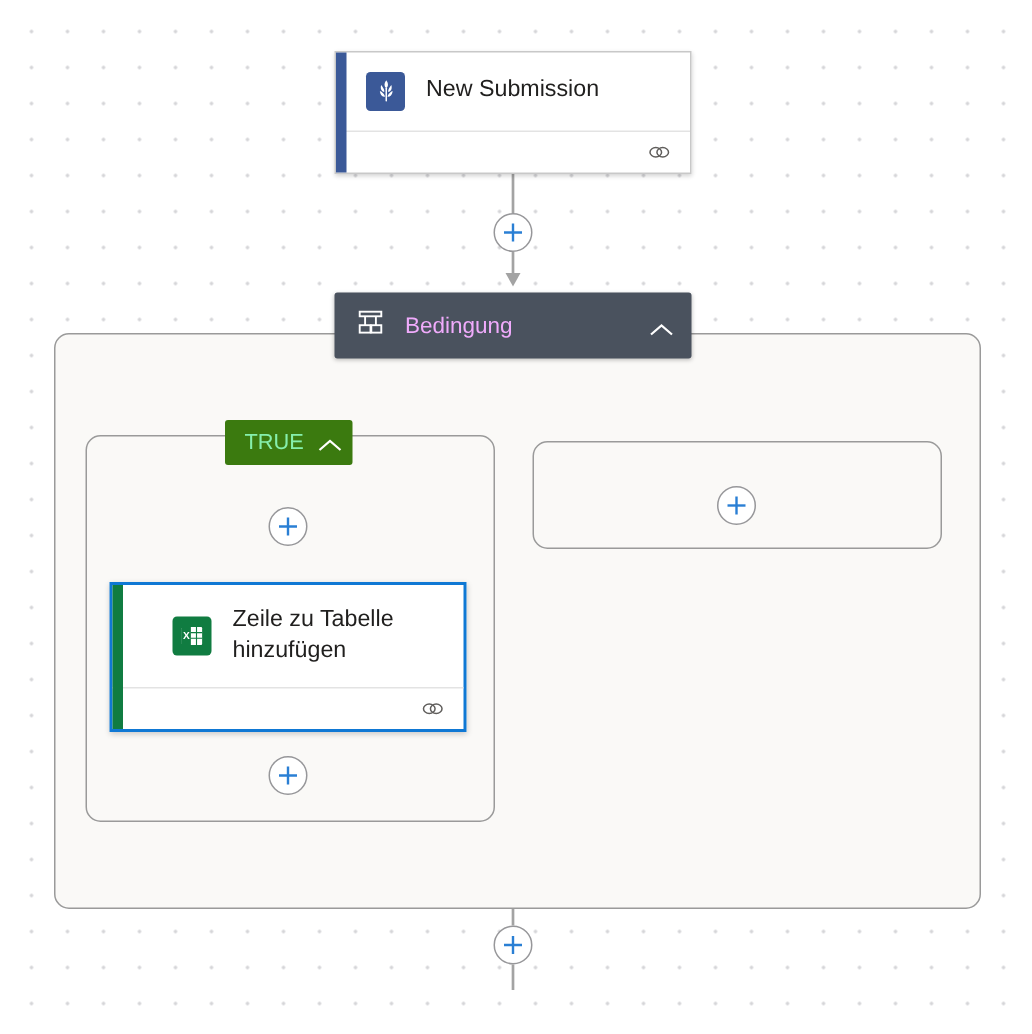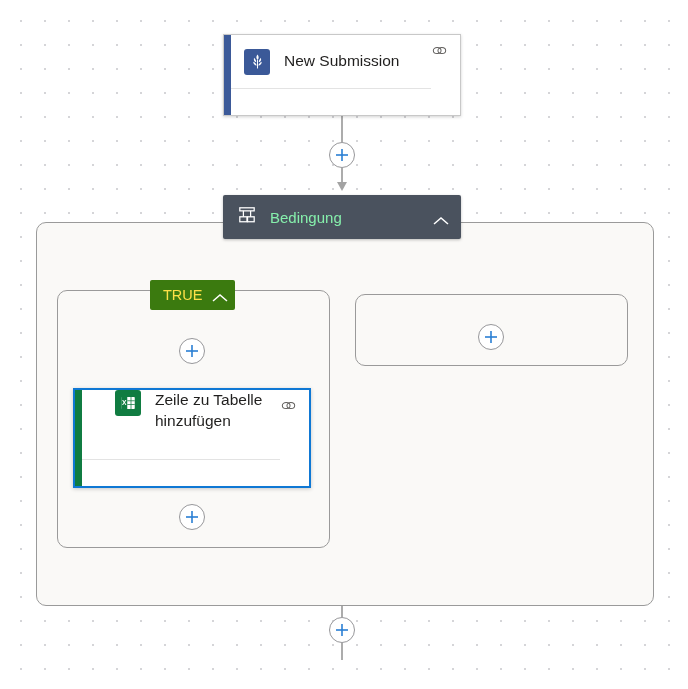--- a/index.html
+++ b/index.html
@@ -41,21 +41,21 @@
   #scope-true      { left: 57px; top: 290px; width: 273px; height: 258px; }
   #scope-false     { left: 355px; top: 294px; width: 273px; height: 72px; }
 
   
   .card {
     position: absolute;
     background: #ffffff;
     border: 1px solid #c8c8c8;
     box-shadow: 0 1px 3px rgba(0,0,0,.18);
     display: flex;
-    flex-direction: row;
+    flex-direction: column;
   }
   .card .accent {
     position: absolute;
     left: 0; top: 0; bottom: 0;
     width: 6px;
   }
   .card .card-head {
     display: flex;
     align-items: center;
     flex: 1 1 auto;
@@ -83,21 +83,21 @@
   #node-trigger .accent { background: #3b5998; width: 7px; }
   #node-trigger .card-head { height: 54px; }
 
   
   #node-excel {
     left: 73px; top: 388px; width: 238px; height: 100px;
     border: 2px solid #0f78d4;
     box-shadow: 0 1px 4px rgba(0,0,0,.2);
   }
   #node-excel .accent { background: #107c41; width: 7px; }
-  #node-excel .card-head { height: 70px; align-items: flex-start; padding-left: 40px; }
+  #node-excel .card-head { height: 70px; align-items: center; padding-left: 40px; }
 
   
   .app-icon {
     width: 26px; height: 26px;
     border-radius: 3px;
     flex: 0 0 26px;
     display: flex;
     align-items: center;
     justify-content: center;
   }
@@ -109,35 +109,35 @@
     position: absolute;
     left: 223px; top: 195px; width: 238px; height: 44px;
     background: #4a525e;
     border-radius: 2px;
     display: flex;
     align-items: center;
     padding: 0 12px 0 14px;
     box-shadow: 0 1px 3px rgba(0,0,0,.25);
   }
   #node-condition .cond-label {
-    color: #86efac;
+    color: #f0abfc;
     font-size: 15px;
     margin-left: 13px;
     flex: 1 1 auto;
   }
 
   
   .branch-badge {
     position: absolute;
     height: 30px;
     display: flex;
     align-items: center;
     padding: 0 10px 0 13px;
     border-radius: 2px;
-    color: #fde047;
+    color: #86efac;
     font-size: 14.5px;
   }
   .branch-badge .badge-label { flex: 1 1 auto; }
   #badge-true  { left: 150px; top: 280px; width: 85px; background: #3b7a0f; }
   #badge-false { left: 445px; top: 280px; width: 93px; background: #a4262c; }
 
   .chev {
     width: 16px; height: 10px;
     margin-left: 10px;
     flex: 0 0 16px;

